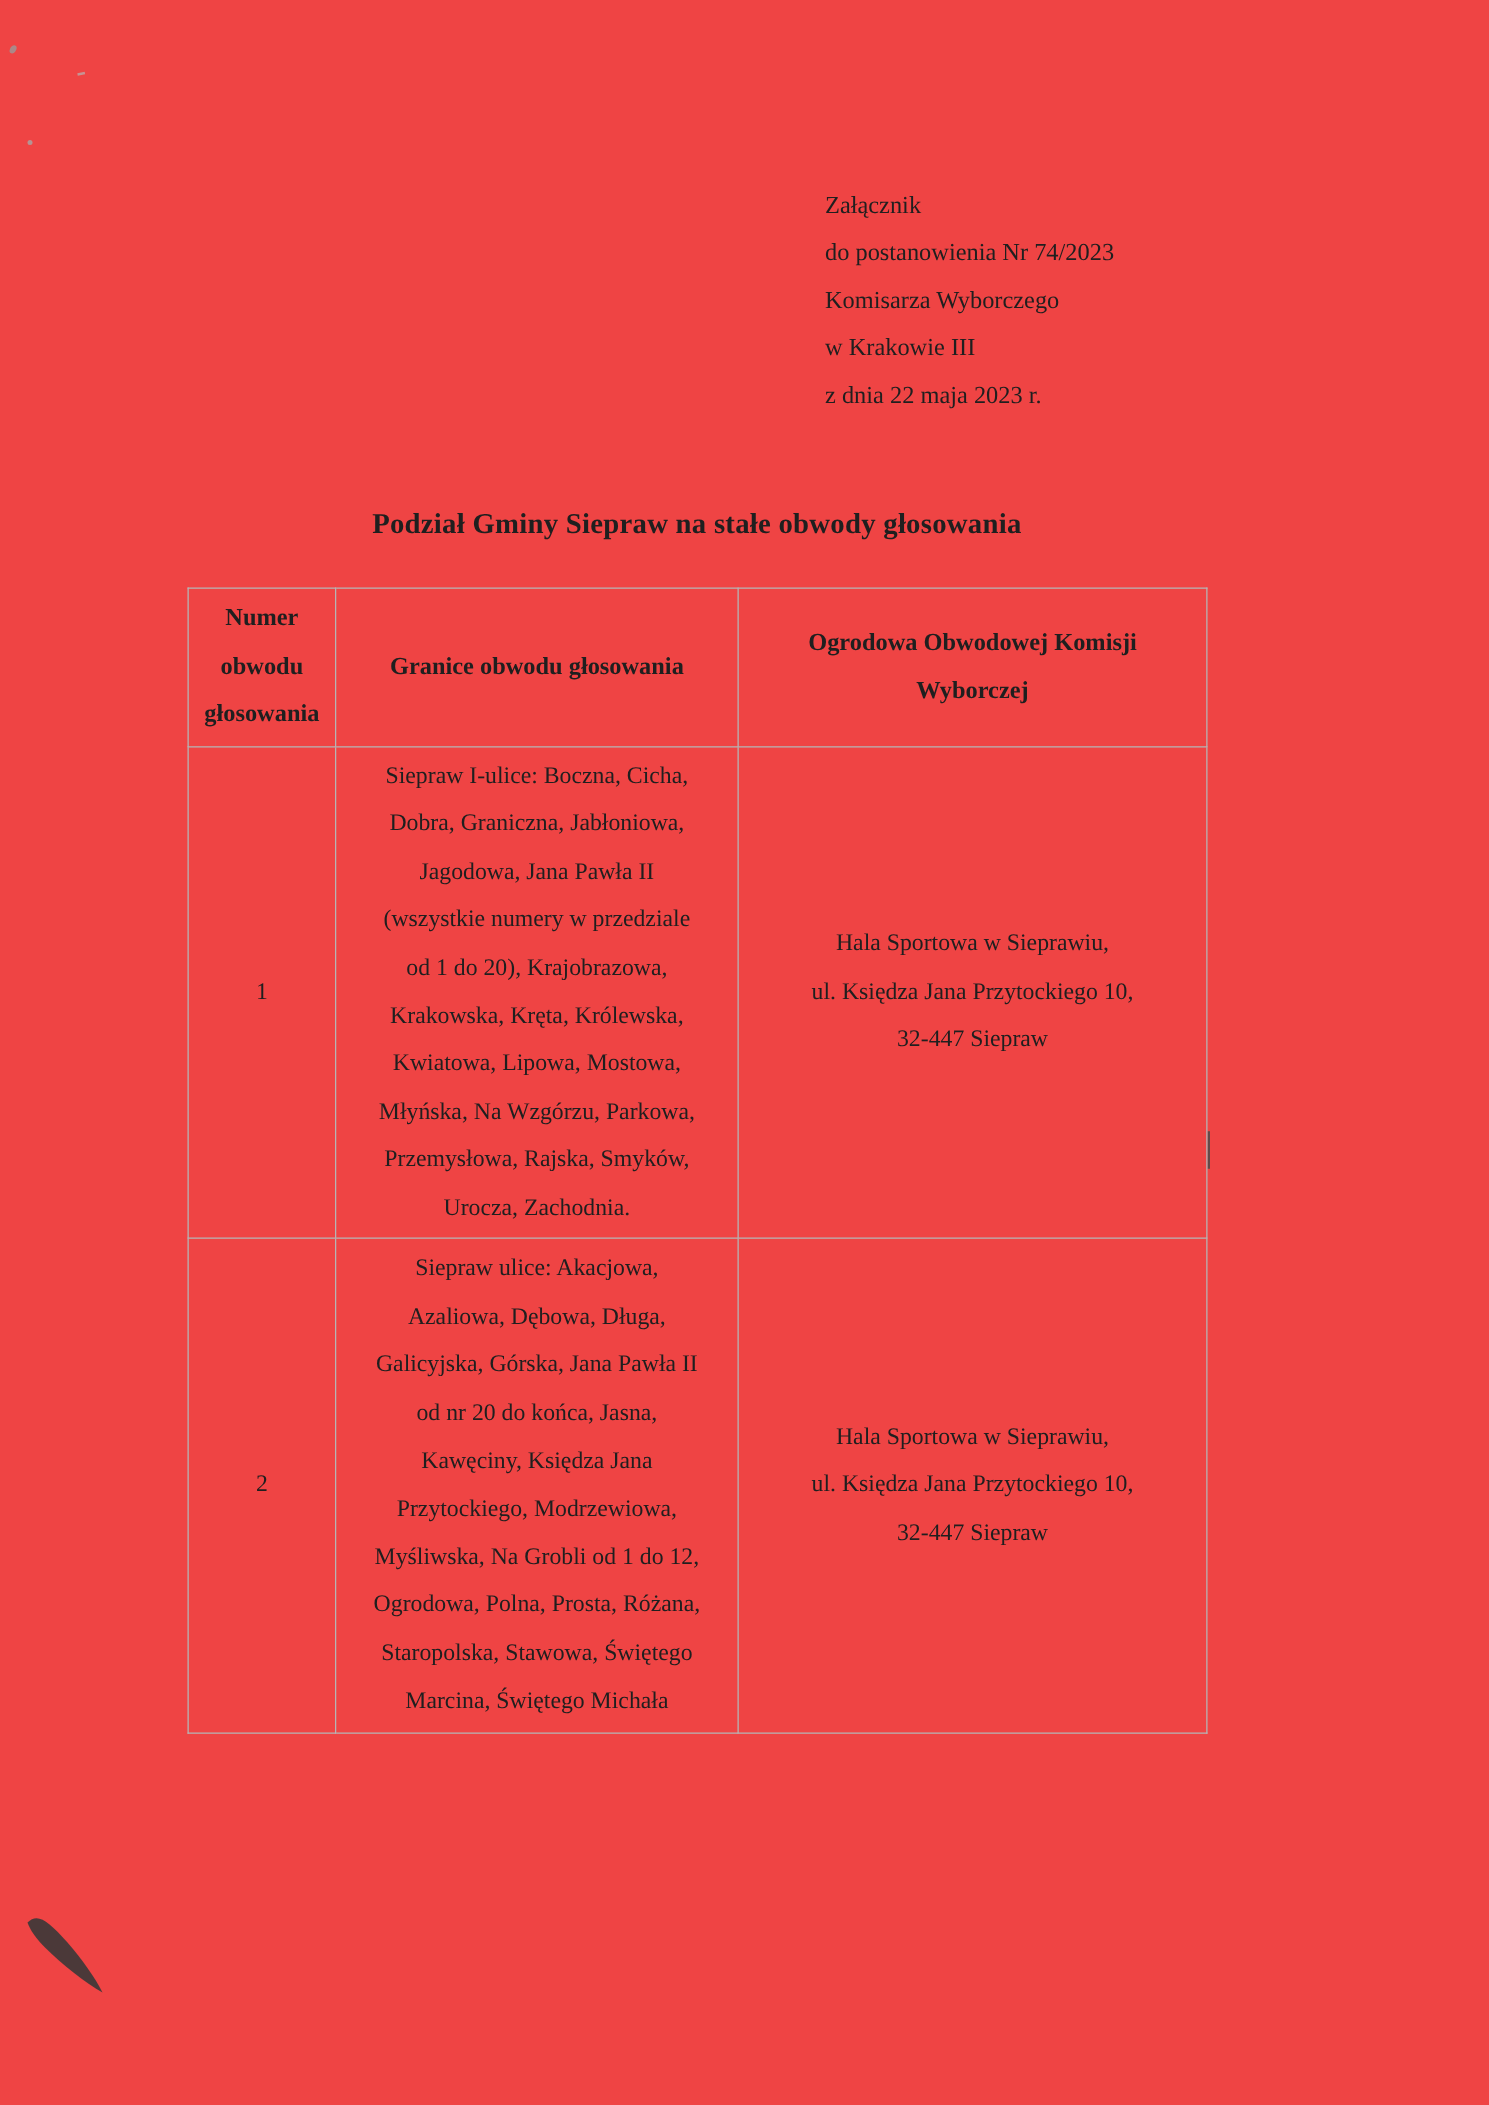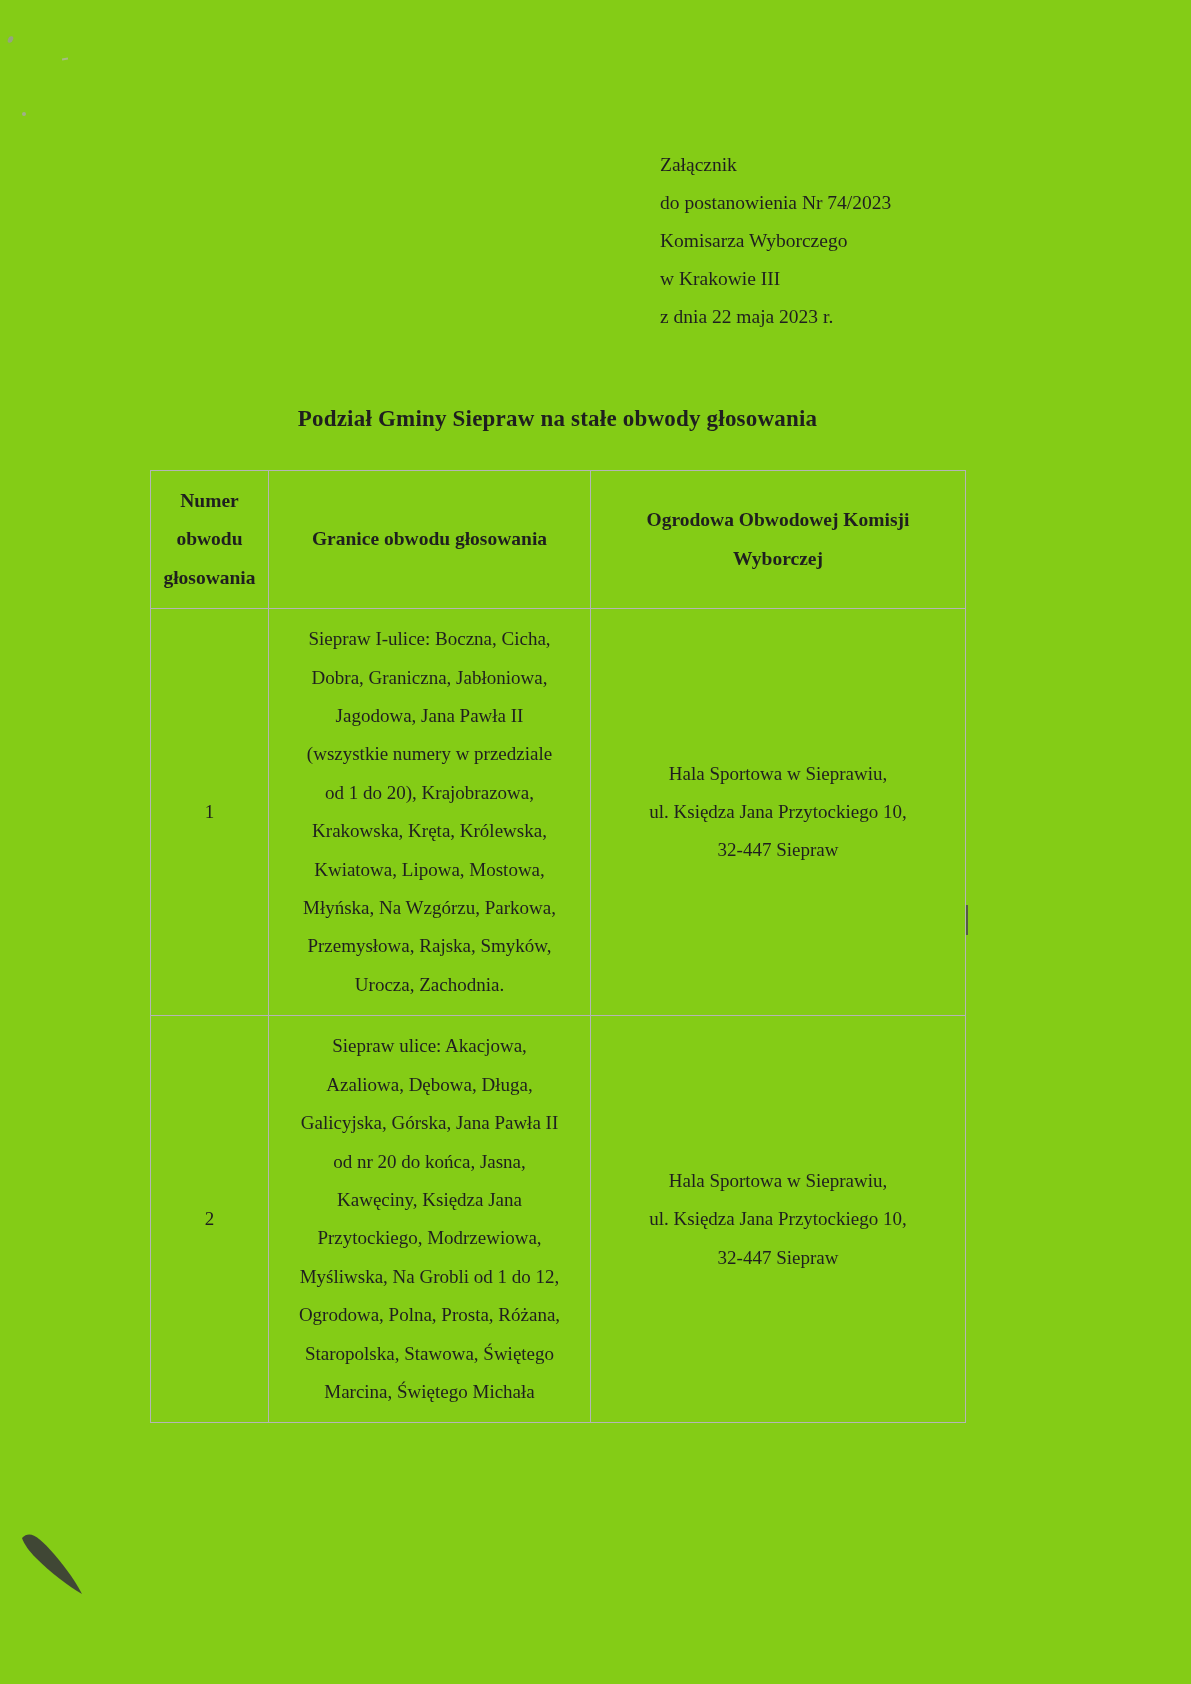--- a/index.html
+++ b/index.html
@@ -5,21 +5,21 @@
   html, body {
     margin: 0;
     padding: 0;
     background: #e8e8e8;
   }
   .page {
     position: relative;
     width: 1191px;
     height: 1684px;
     margin: 0 auto;
-    background: #84cc16;
+    background: #ef4444;
     color: #1f1f1f;
     font-family: "Liberation Serif", "DejaVu Serif", serif;
     overflow: hidden;
   }
 
   
   .attachment {
     position: absolute;
     left: 660px;
     top: 146px;
@@ -54,21 +54,21 @@
   .districts-table col.c1 { width: 118px; }
   .districts-table col.c2 { width: 322px; }
   .districts-table col.c3 { width: 375px; }
   .districts-table th,
   .districts-table td {
     border: 1px solid #b5b5b5;
     text-align: center;
     vertical-align: middle;
     white-space: pre-line;
     line-height: 38.4px;
-    padding: 11px 4px;
+    padding: 0 4px;
   }
   .districts-table thead tr { height: 127px; }
   .districts-table tbody tr.row-1 { height: 393px; }
   .districts-table tbody tr.row-2 { height: 396px; }
   .districts-table th {
     font-weight: bold;
     font-size: 19.5px;
   }
 
   

